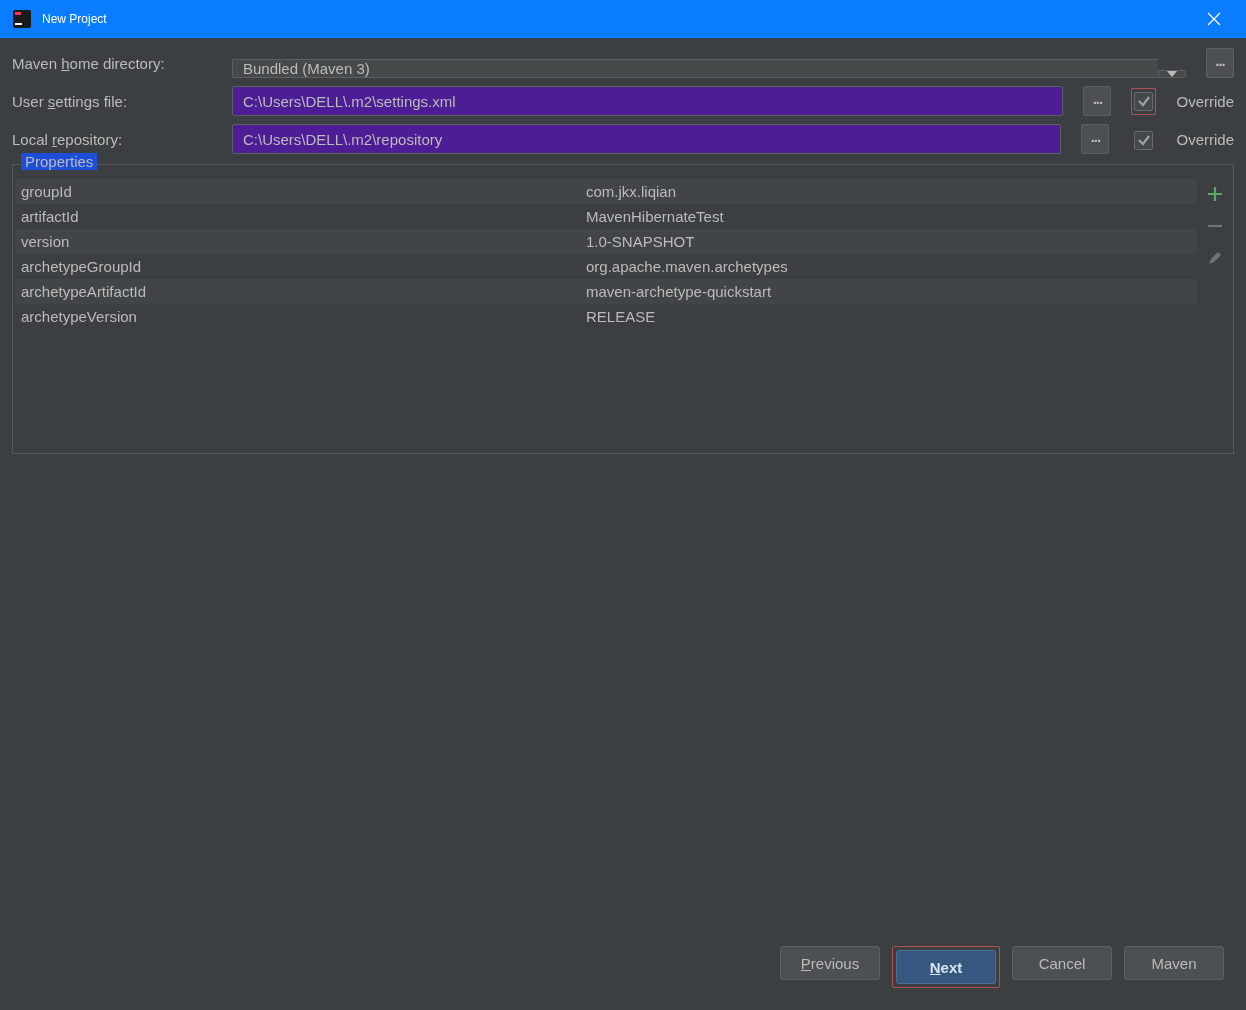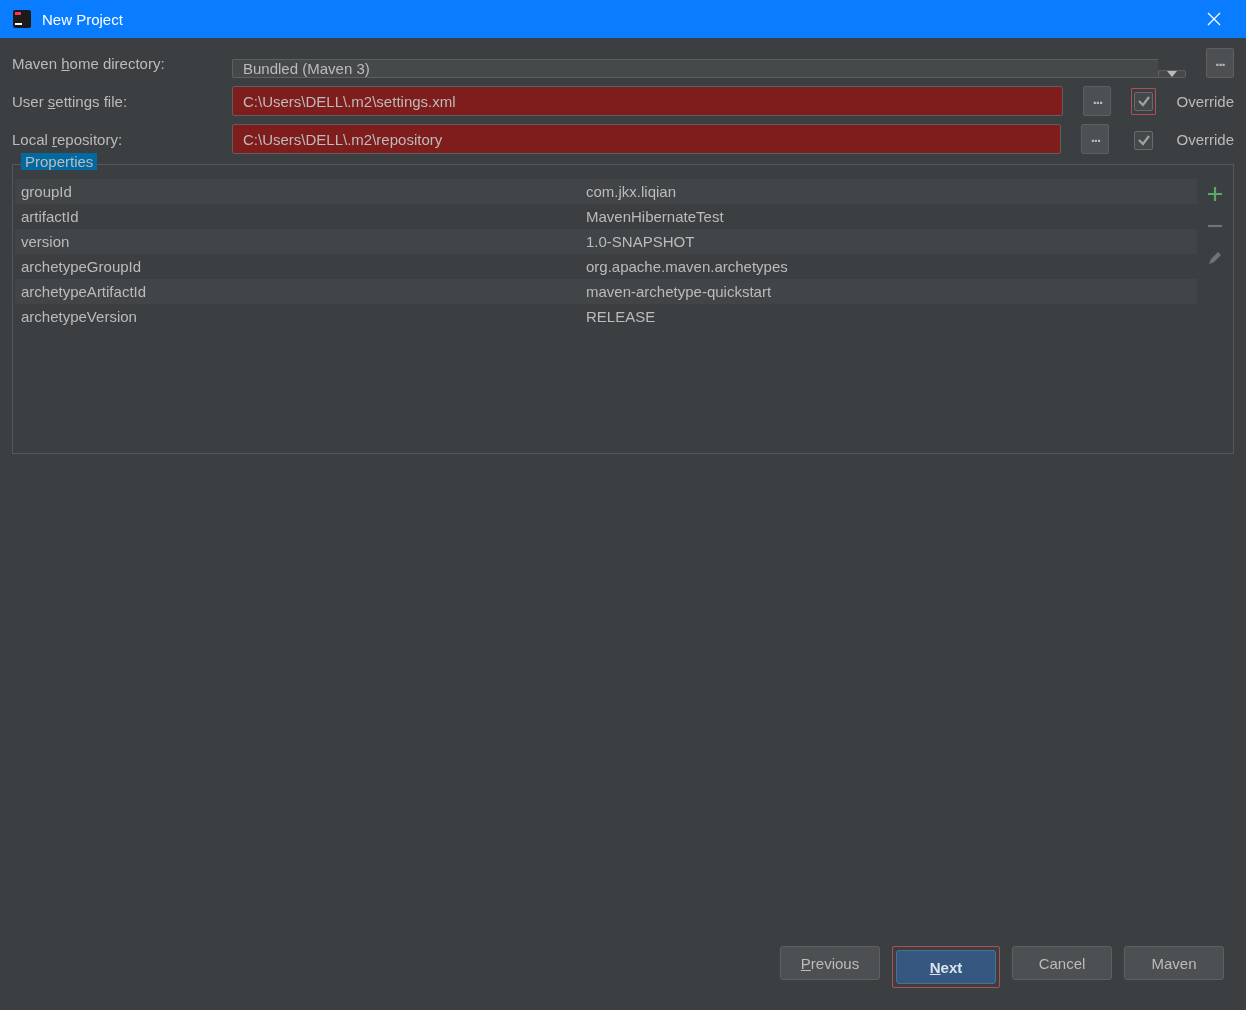--- a/index.html
+++ b/index.html
@@ -18,21 +18,21 @@
     }
     
     .titlebar {
       background: #0a7cff;
       background: linear-gradient(#0a7cff, #0a7cff);
       color: #ffffff;
       height: 38px;
       display: flex;
       align-items: center;
       padding: 0 12px;
-      font-size: 15px;
+      font-size: 12px;
     }
     .titlebar .app-icon {
       width: 20px;
       height: 20px;
       margin-right: 10px;
       display: inline-flex;
       align-items: center;
       justify-content: center;
     }
     .titlebar .title-text {
@@ -109,21 +109,21 @@
     .icon-btn span { position: relative; top: -3px; }
     .version-row {
       margin-left: 212px;
       margin-top: -2px;
       margin-bottom: 10px;
       color: #bbbbbb;
     }
     .text-field {
       flex: 1;
       height: 30px;
-      background: #7f1d1d;
+      background: #4c1d95;
       border: 1px solid #5e6060;
       color: #bbbbbb;
       padding: 0 10px;
       display: flex;
       align-items: center;
       border-radius: 2px;
     }
     .checkbox {
       width: 19px;
       height: 19px;
@@ -149,21 +149,21 @@
       border: 1px solid #555759;
       margin-top: 2px;
       position: relative;
       display: flex;
       height: 290px;
     }
     .properties-legend {
       position: absolute;
       top: -12px;
       left: 8px;
-      background: #0369a1;
+      background: #1d4ed8;
       padding: 0 4px;
       color: #bbbbbb;
     }
     .prop-table {
       flex: 1;
       padding: 14px 0 2px 2px;
     }
     .prop-row {
       display: flex;
       align-items: center;

